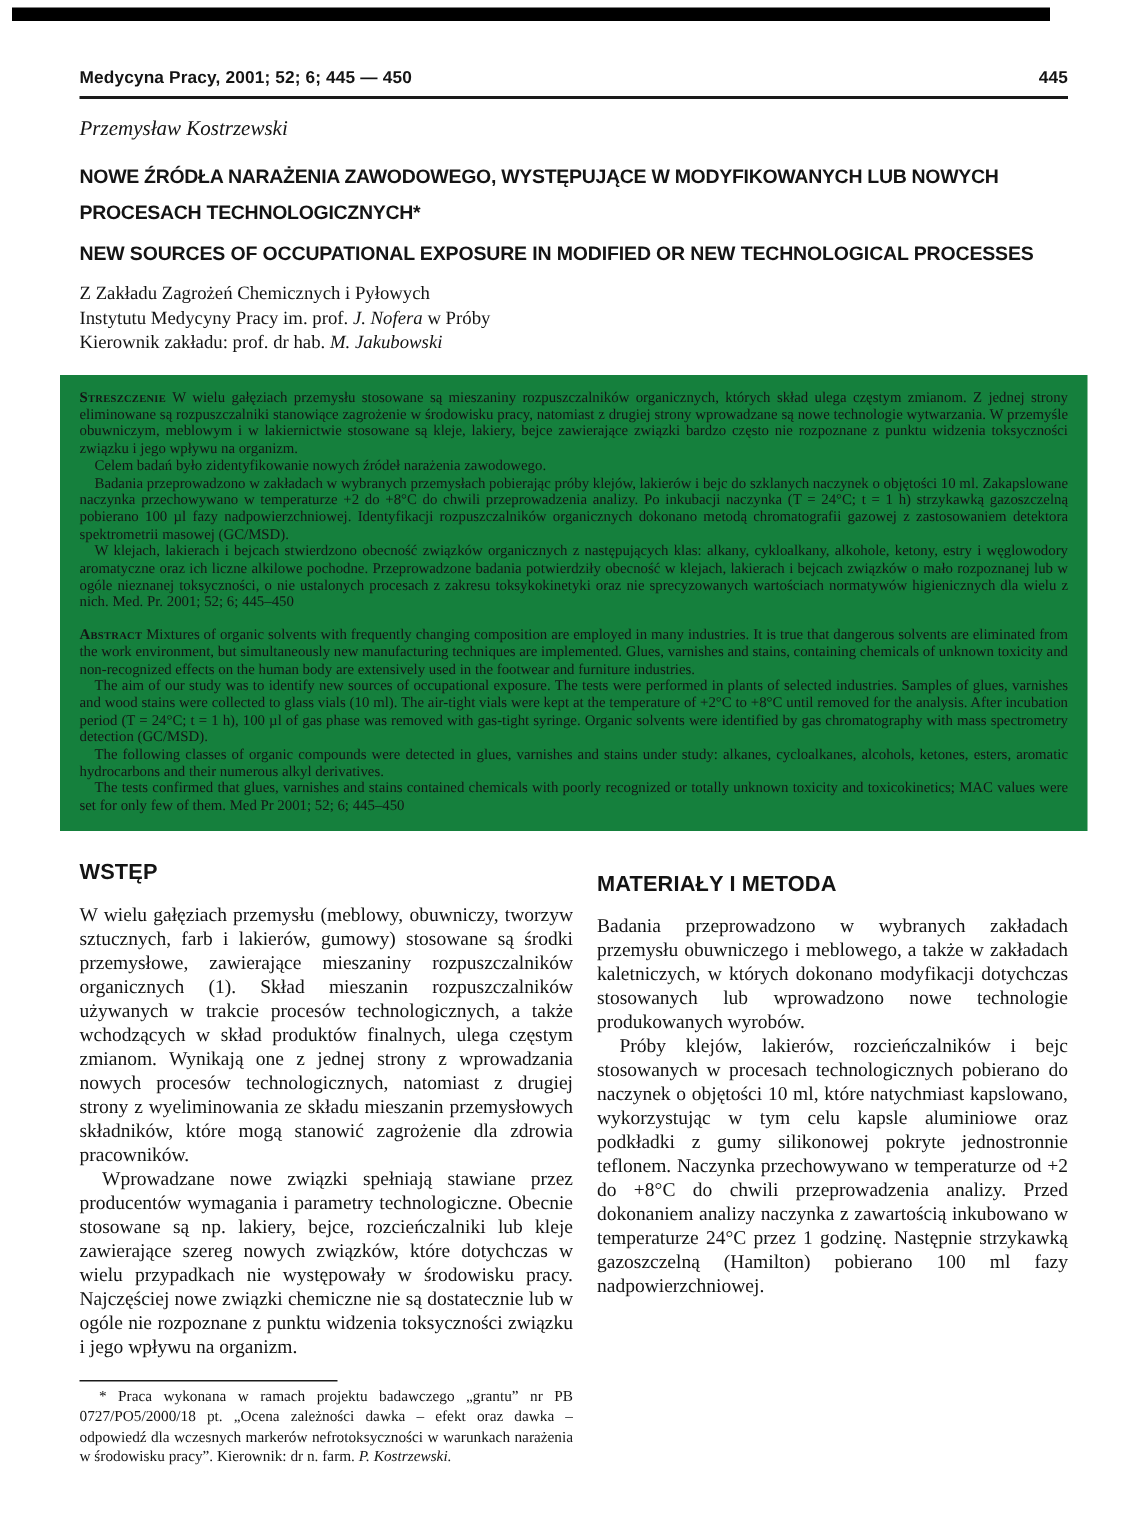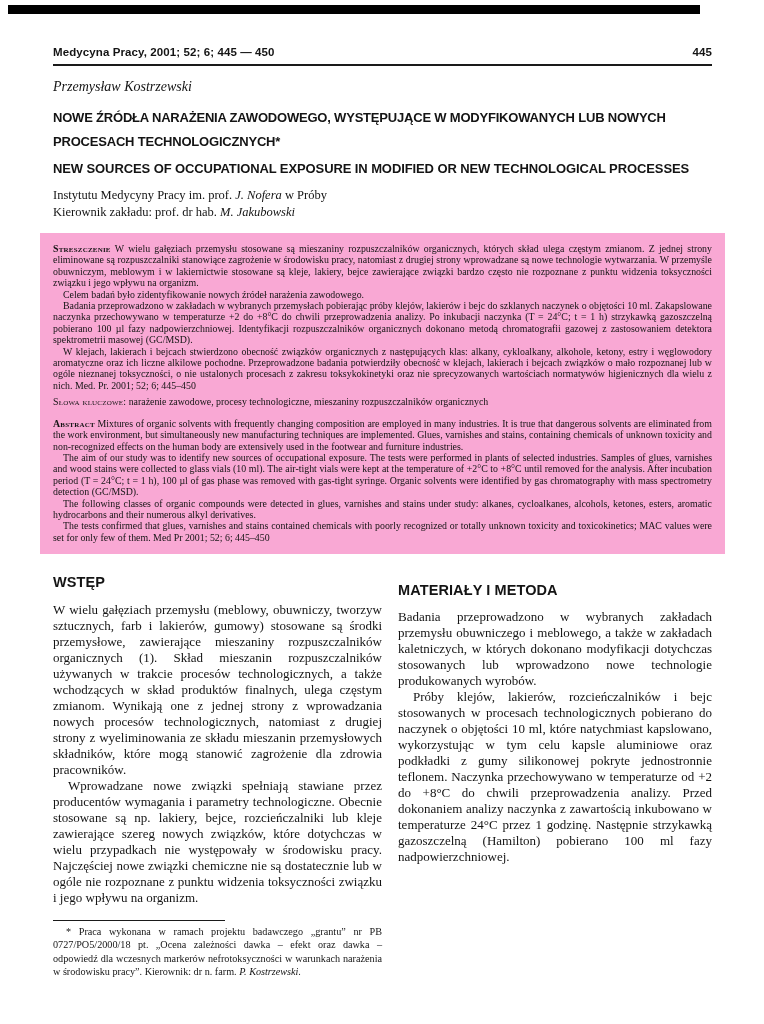--- a/index.html
+++ b/index.html
@@ -38,21 +38,21 @@
   .article-subtitle {
     margin-top:8px;
     font-family:"Liberation Sans", sans-serif;
     font-size:13px; letter-spacing:-0.1px;
   }
   .affiliation { margin-top:11px; font-size:12.5px; line-height:16.5px; }
   .it { font-style:italic; }
 
   .abstract-box {
     margin:13px -13px 0 -13px;
-    background:#f9a8d4;
+    background:#15803d;
     padding:10px 13px 11px 13px;
     font-size:9.9px; line-height:11.4px;
     text-align:justify;
   }
   .abstract-box p.ind { text-indent:10px; }
   .lab { font-variant:small-caps; font-weight:bold; letter-spacing:0.2px; }
   .sc  { font-variant:small-caps; letter-spacing:0.2px; }
   .kw  { margin-top:5px; }
   .block-gap { margin-top:10px; }
 
@@ -91,30 +91,30 @@
     <span>445</span>
   </div>
   <hr class="header-rule">
 
   <div class="author it">Przemysław Kostrzewski</div>
 
   <h1 class="article-title">NOWE ŹRÓDŁA NARAŻENIA ZAWODOWEGO, WYSTĘPUJĄCE W MODYFIKOWANYCH LUB NOWYCH PROCESACH TECHNOLOGICZNYCH*</h1>
   <h2 class="article-subtitle">NEW SOURCES OF OCCUPATIONAL EXPOSURE IN MODIFIED OR NEW TECHNOLOGICAL PROCESSES</h2>
 
   <div class="affiliation">
+    <div><span>Z Zakładu Zagrożeń Chemicznych i Pyłowych</span></div>
     <div><span>Instytutu Medycyny Pracy im. prof. </span><span class="it">J. Nofera</span><span> w Próby</span></div>
     <div><span>Kierownik zakładu: prof. dr hab. </span><span class="it">M. Jakubowski</span></div>
   </div>
 
   <section class="abstract-box">
     <p><span class="lab">Streszczenie</span><span> W wielu gałęziach przemysłu stosowane są mieszaniny rozpuszczalników organicznych, których skład ulega częstym zmianom. Z jednej strony eliminowane są rozpuszczalniki stanowiące zagrożenie w środowisku pracy, natomiast z drugiej strony wprowadzane są nowe technologie wytwarzania. W przemyśle obuwniczym, meblowym i w lakiernictwie stosowane są kleje, lakiery, bejce zawierające związki bardzo często nie rozpoznane z punktu widzenia toksyczności związku i jego wpływu na organizm.</span></p>
     <p class="ind">Celem badań było zidentyfikowanie nowych źródeł narażenia zawodowego.</p>
     <p class="ind">Badania przeprowadzono w zakładach w wybranych przemysłach pobierając próby klejów, lakierów i bejc do szklanych naczynek o objętości 10 ml. Zakapslowane naczynka przechowywano w temperaturze +2 do +8°C do chwili przeprowadzenia analizy. Po inkubacji naczynka (T = 24°C; t = 1 h) strzykawką gazoszczelną pobierano 100 µl fazy nadpowierzchniowej. Identyfikacji rozpuszczalników organicznych dokonano metodą chromatografii gazowej z zastosowaniem detektora spektrometrii masowej (GC/MSD).</p>
     <p class="ind">W klejach, lakierach i bejcach stwierdzono obecność związków organicznych z następujących klas: alkany, cykloalkany, alkohole, ketony, estry i węglowodory aromatyczne oraz ich liczne alkilowe pochodne. Przeprowadzone badania potwierdziły obecność w klejach, lakierach i bejcach związków o mało rozpoznanej lub w ogóle nieznanej toksyczności, o nie ustalonych procesach z zakresu toksykokinetyki oraz nie sprecyzowanych wartościach normatywów higienicznych dla wielu z nich. Med. Pr. 2001; 52; 6; 445–450</p>
-    <p class="kw"><span class="sc">Słowa kluczowe:</span><span> narażenie zawodowe, procesy technologiczne, mieszaniny rozpuszczalników organicznych</span></p>
 
     <p class="block-gap"><span class="lab">Abstract</span><span> Mixtures of organic solvents with frequently changing composition are employed in many industries. It is true that dangerous solvents are eliminated from the work environment, but  simultaneously new manufacturing techniques are implemented. Glues, varnishes and stains, containing chemicals of unknown toxicity and non-recognized effects on the human body are extensively used in the footwear and furniture industries.</span></p>
     <p class="ind">The aim of our study was to identify new sources of occupational exposure. The tests were performed in plants of selected industries. Samples of glues, varnishes and wood stains were collected to glass vials (10 ml). The air-tight vials were kept at the temperature of +2°C to +8°C until removed for the analysis. After incubation period (T = 24°C; t = 1 h), 100 µl of gas phase was removed with gas-tight syringe. Organic solvents were identified by gas chromatography with mass spectrometry detection (GC/MSD).</p>
     <p class="ind">The following classes of organic compounds were detected in glues, varnishes and stains under study: alkanes, cycloalkanes, alcohols, ketones, esters, aromatic hydrocarbons and their numerous alkyl derivatives.</p>
     <p class="ind">The tests confirmed that glues, varnishes and stains contained chemicals with poorly recognized or totally unknown toxicity and toxicokinetics; MAC  values were set for only few of them. Med Pr 2001; 52; 6; 445–450</p>
   </section>
 
   <div class="columns">
 
     <div class="col col-left">

